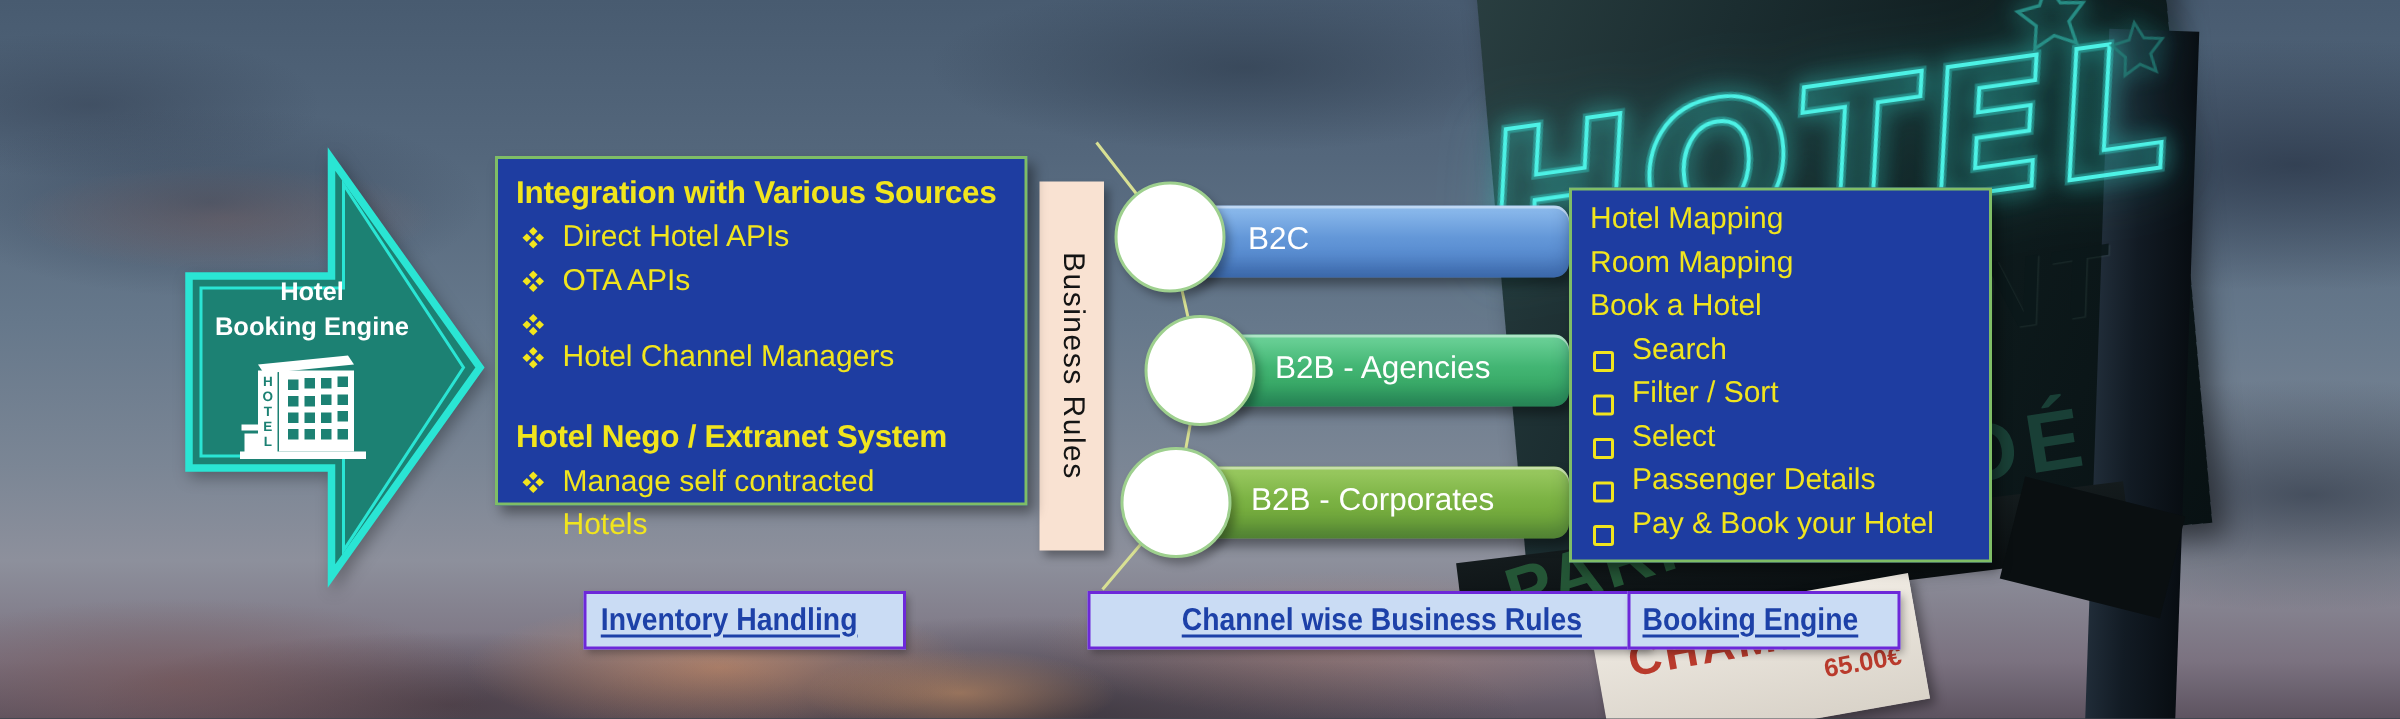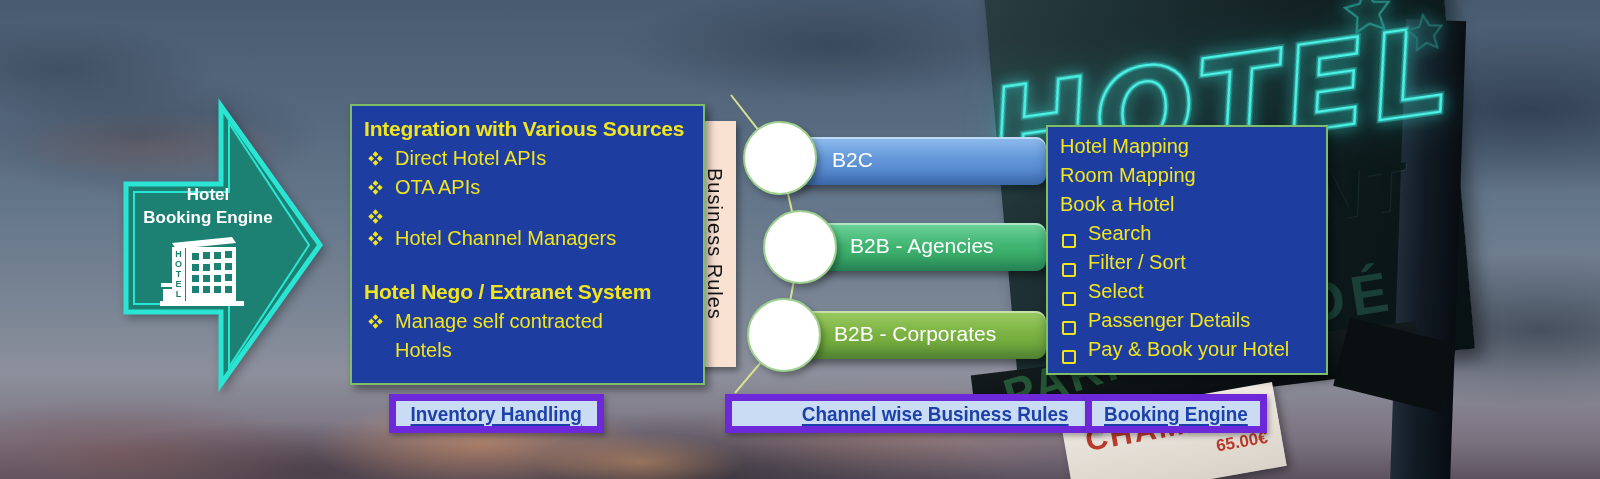--- a/index.html
+++ b/index.html
@@ -104,21 +104,21 @@
   }
   .rules-bar span {
     writing-mode:vertical-rl; font-size:20px; color:#141414; letter-spacing:1px;
   }
   .blue-box {
     position:absolute; z-index:5; background:#1e3da1;
     border:2px solid #7fbd66;
     box-shadow:4px 5px 8px rgba(0,0,0,.4);
     color:#f1e51d;
   }
-  .box-integration { left:330px; top:104px; width:355px; height:281px; padding:8px 10px 0 12px;margin-left:20px; }
+  .box-integration { left:330px; top:104px; width:355px; height:233px; padding:8px 10px 0 12px; }
   .box-booking     { left:1046px; top:125px; width:282px; height:250px; padding:5px 8px 0 12px; }
   .bb-title { font-size:21px; font-weight:bold; line-height:30px; letter-spacing:-0.2px; }
   .bb-item  { display:flex; align-items:flex-start; font-size:20px; line-height:29px; }
   .d4 { width:15px; height:15px; flex:0 0 15px; margin:7px 12px 0 4px; }
   .gap-block { height:24px; }
   .plain-line { font-size:20px; line-height:29px; }
   .check-line { display:flex; align-items:flex-end; font-size:20px; line-height:29px; }
   .checkbox {
     flex:0 0 14px; width:14px; height:14px; border:2.5px solid #f1e51d; border-radius:2px;
     margin:7px 12px 0 2px;
@@ -127,23 +127,23 @@
   .arrow-svg { position:absolute; left:100px; top:90px; z-index:5;
                filter:drop-shadow(3px 4px 5px rgba(0,0,0,.3)); }
   .arrow-label {
     position:absolute; left:128px; top:183px; width:160px; z-index:6;
     color:#fff; font-size:17px; font-weight:600; text-align:center; line-height:23px;
   }
   .hotel-icon { position:absolute; left:160px; top:233px; z-index:6; }
   
   .caption {
     position:absolute; z-index:6; top:394px; height:39px;
-    background:#cadcf4; border:7px solid #6d28d9;
+    background:#cadcf4; border:2px solid #6d28d9;
     box-shadow:2px 3px 5px rgba(0,0,0,.3);
-    display:flex; align-items:center; justify-content:center;
+    display:flex; align-items:center; 
     color:#1d41a8; font-size:21px; font-weight:bold;
   }
   .caption span {
     display:inline-block; transform:scaleX(.9);
     text-decoration:underline; text-decoration-thickness:2px; text-underline-offset:3px;
   }
   .cap1 { left:389px;  width:215px; }
   .cap2 { left:725px;  width:375px;padding-left:46px; }
   .cap3 { left:1085px; width:182px; }
   .hidden-defs { position:absolute; width:0; height:0; overflow:hidden; }

